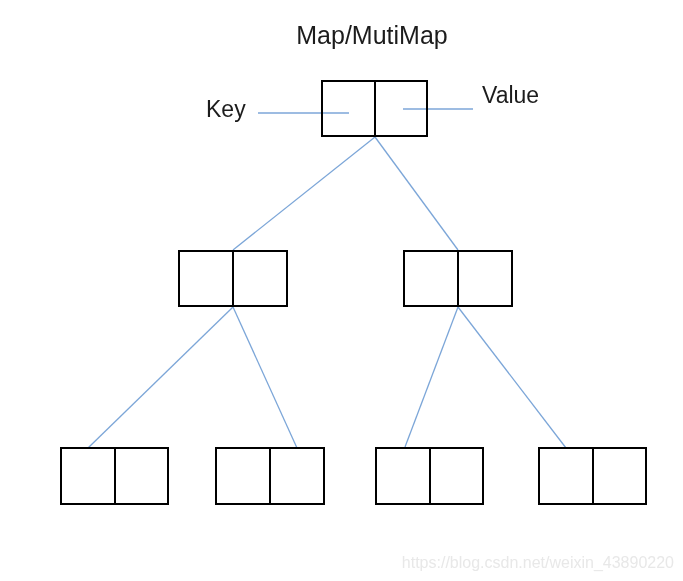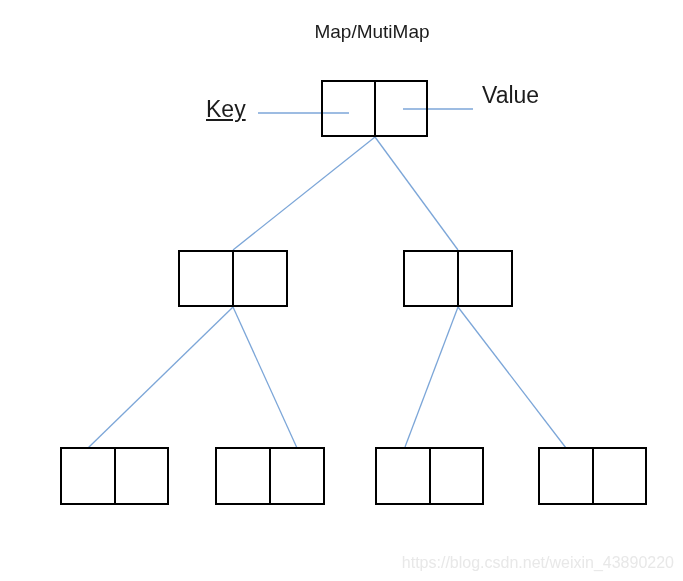--- a/index.html
+++ b/index.html
@@ -9,31 +9,31 @@
     height: 581px;
     background: #ffffff;
     font-family: "Liberation Sans", sans-serif;
     overflow: hidden;
   }
   .diagram-title {
     position: absolute;
     left: 372px;
     top: 21px;
     transform: translateX(-50%);
-    font-size: 19px;
+    font-size: 25px;
     color: #1c1c1c;
     white-space: nowrap;
   }
   .callout-label {
     position: absolute;
     font-size: 23px;
     color: #1c1c1c;
     white-space: nowrap;
   }
-  .key-label   { left: 206px; top: 96px; text-decoration: underline; }
+  .key-label   { left: 206px; top: 96px; }
   .value-label { left: 482px; top: 82px; }
   .edges-layer {
     position: absolute;
     left: 0; top: 0;
     width: 683px; height: 581px;
   }
   .nodes-layer {
     position: absolute;
     left: 0; top: 0;
     width: 683px; height: 581px;

